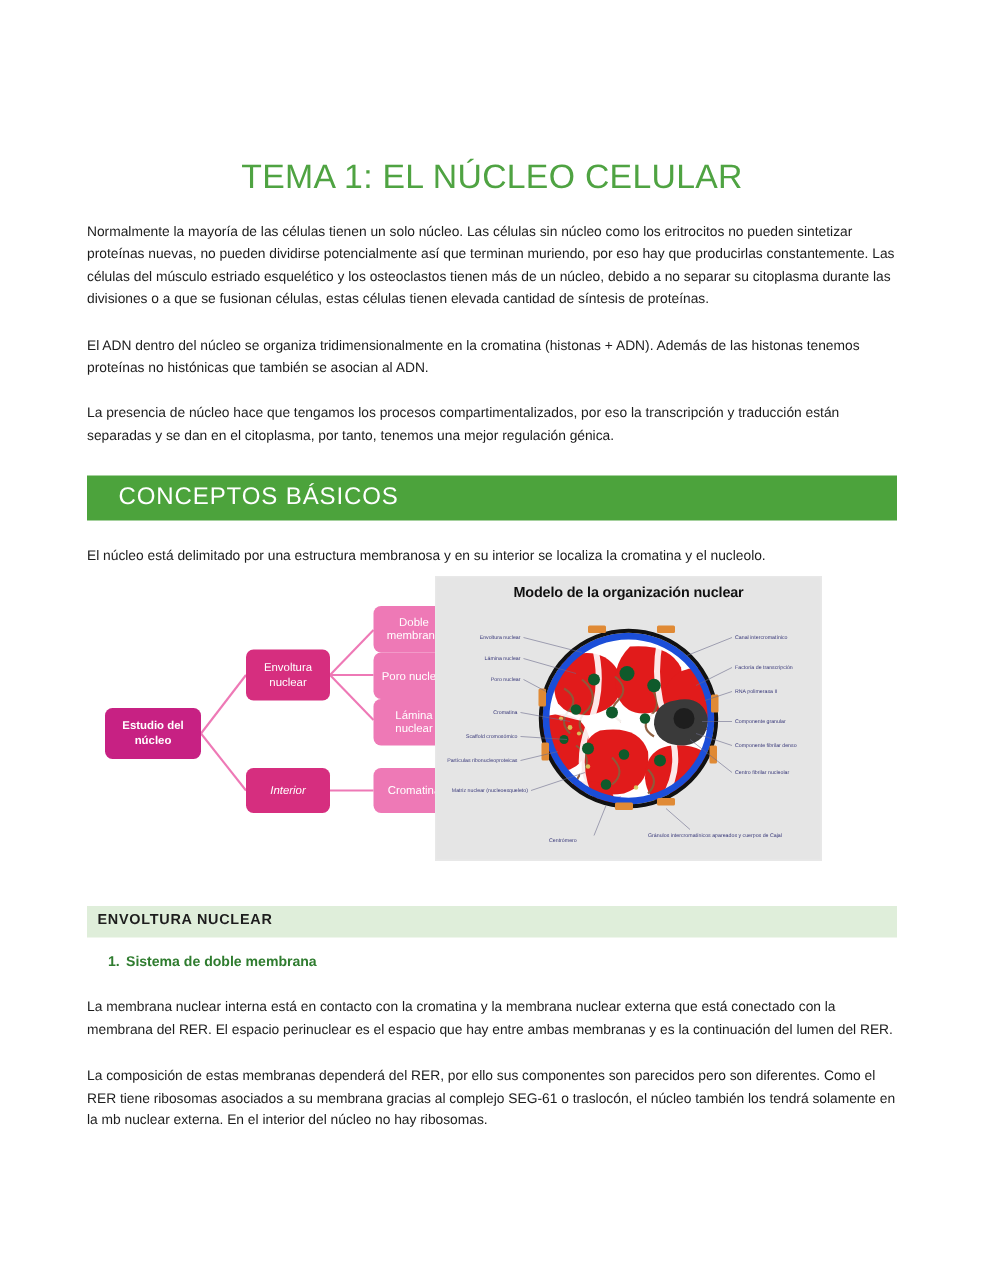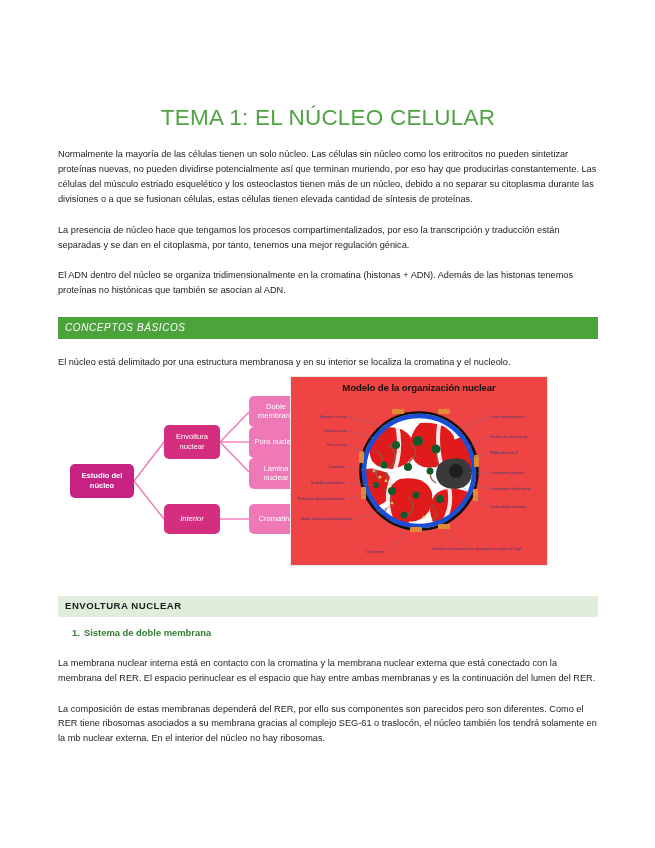--- a/index.html
+++ b/index.html
@@ -60,27 +60,26 @@
   }
   .para.first { padding-top: 26px; }
   .para b { font-weight: 400; }
 
   
   .heading-solid {
     margin: 0;
     margin-top: 19px;
     background: #4CA33C;
     color: #ffffff;
-    font-size: 10px;
+    font-size: 16px;
     font-weight: 400;
     letter-spacing: 0.6px;
-    padding: 4px 0 4px 7px;
+    padding: 4px 0 4px 21px;
     line-height: 1.35;
     box-sizing: border-box;
-    font-style: italic;
   }
 
   
   .heading-light {
     margin: 0;
     margin-top: 20px;
     background: #DFEEDA;
     color: #1d1d1d;
     font-size: 9.6px;
     font-weight: 700;
@@ -143,21 +142,21 @@
   .cm-mid  { background: #D62E7F; }
   .cm-light{ background: #EE79B6; }
 
   
   .nucleus-figure {
     position: absolute;
     left: 232px;
     top: 0px;
     width: 258px;
     height: 190px;
-    background: #ef4444;
+    background: #e5e5e5;
     border: 1px solid #e8e8e8;
     box-sizing: border-box;
     overflow: hidden;
   }
   .nucleus-title {
     text-align: center;
     font-size: 9.6px;
     font-weight: 700;
     color: #111111;
     padding-top: 5px;
@@ -176,22 +175,22 @@
 <body>
 
 <div class="page">
   <div class="edge-rule"></div>
 
   <div class="content">
 
     <h1 class="doc-title">TEMA 1: EL NÚCLEO CELULAR</h1>
 
     <p class="para">Normalmente la mayoría de las células tienen un solo núcleo. Las células sin núcleo como los eritrocitos no pueden sintetizar proteínas nuevas, no pueden dividirse potencialmente así que terminan muriendo, por eso hay que producirlas constantemente. Las células del músculo estriado esquelético y los osteoclastos tienen más de un núcleo, debido a no separar su citoplasma durante las divisiones o a que se fusionan células, estas células tienen elevada cantidad de síntesis de proteínas.</p>
+    <p class="para">El ADN dentro del núcleo se organiza tridimensionalmente en la cromatina (histonas + ADN). Además de las histonas tenemos proteínas no histónicas que también se asocian al ADN.</p>
     <p class="para">La presencia de núcleo hace que tengamos los procesos compartimentalizados, por eso la transcripción y traducción están separadas y se dan en el citoplasma, por tanto, tenemos una mejor regulación génica.</p>
-    <p class="para">El ADN dentro del núcleo se organiza tridimensionalmente en la cromatina (histonas + ADN). Además de las histonas tenemos proteínas no histónicas que también se asocian al ADN.</p>
 
     <div class="heading-solid">CONCEPTOS BÁSICOS</div>
 
     <p class="para">El núcleo está delimitado por una estructura membranosa y en su interior se localiza la cromatina y el nucleolo.</p>
 
     <div class="figure-row">
 
       <div class="concept-map">
         <svg width="235" height="170" viewBox="0 0 235 170">
           <g stroke="#EE79B6" stroke-width="1.4" fill="none">

